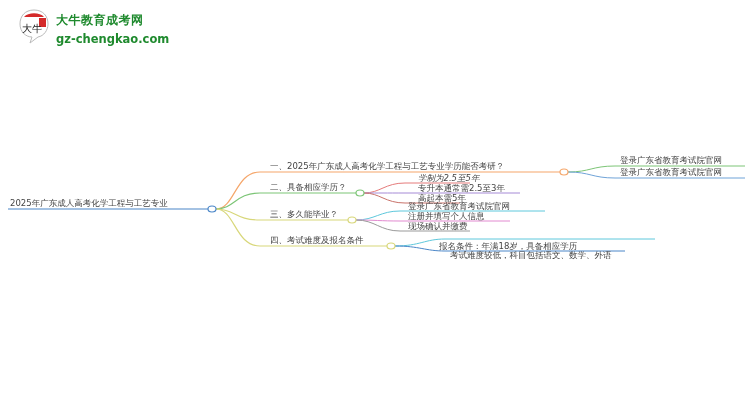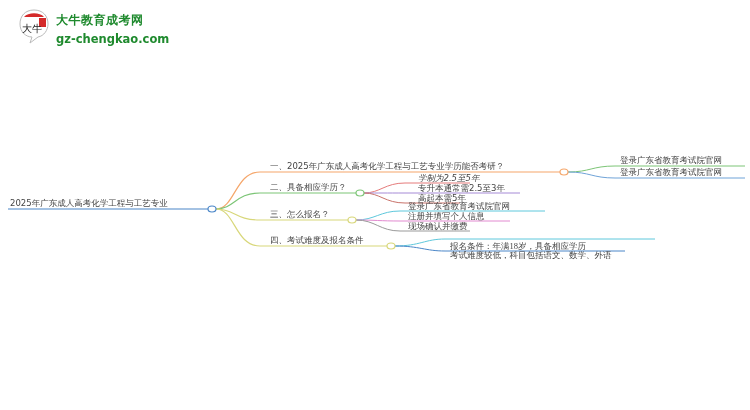--- a/index.html
+++ b/index.html
@@ -55,28 +55,28 @@
   <ellipse cx="564" cy="172" rx="4" ry="3" fill="#fff" stroke="#f5a66a" stroke-width="1.2"></ellipse>
   <ellipse cx="360" cy="193" rx="4" ry="3" fill="#fff" stroke="#7cc576" stroke-width="1.2"></ellipse>
   <ellipse cx="352" cy="220" rx="4" ry="3" fill="#fff" stroke="#d8d77a" stroke-width="1.2"></ellipse>
   <ellipse cx="391" cy="246" rx="4" ry="3" fill="#fff" stroke="#d8d77a" stroke-width="1.2"></ellipse>
 </svg>
 
 <span class="lbl" style="left:10px;top:198px;">2025年广东成人高考化学工程与工艺专业</span>
 
 <span class="lbl" style="left:270px;top:161px;text-align:right;">一、2025年广东成人高考化学工程与工艺专业学历能否考研？</span>
 <span class="lbl" style="left:270px;top:182px;">二、具备相应学历？</span>
-<span class="lbl" style="left:270px;top:209px;">三、怎么报名？</span>
+<span class="lbl" style="left:270px;top:209px;">三、多久能毕业？</span>
 <span class="lbl" style="left:270px;top:235px;">四、考试难度及报名条件</span>
 
 <span class="lbl" style="left:620px;top:155px;">登录广东省教育考试院官网</span>
 <span class="lbl" style="left:620px;top:167px;">登录广东省教育考试院官网</span>
 
 <span class="lbl" style="left:418px;top:173px;font-style:italic;">学制为2.5至5年</span>
 <span class="lbl" style="left:418px;top:183px;">专升本通常需2.5至3年</span>
 <span class="lbl" style="left:418px;top:193px;">高起本需5年</span>
 
 <span class="lbl" style="left:408px;top:201px;">登录广东省教育考试院官网</span>
 <span class="lbl" style="left:408px;top:211px;">注册并填写个人信息</span>
 <span class="lbl" style="left:408px;top:221px;">现场确认并缴费</span>
 
 <span class="lbl" style="left:450px;top:229px;margin-top:21px;">考试难度较低，科目包括语文、数学、外语</span>
-<span class="lbl" style="left:450px;top:241px;font-family:Liberation Serif, serif;">报名条件：年满18岁，具备相应学历</span>
+<span class="lbl" style="left:439px;top:241px;">报名条件：年满18岁，具备相应学历</span>
 
 </body></html>

